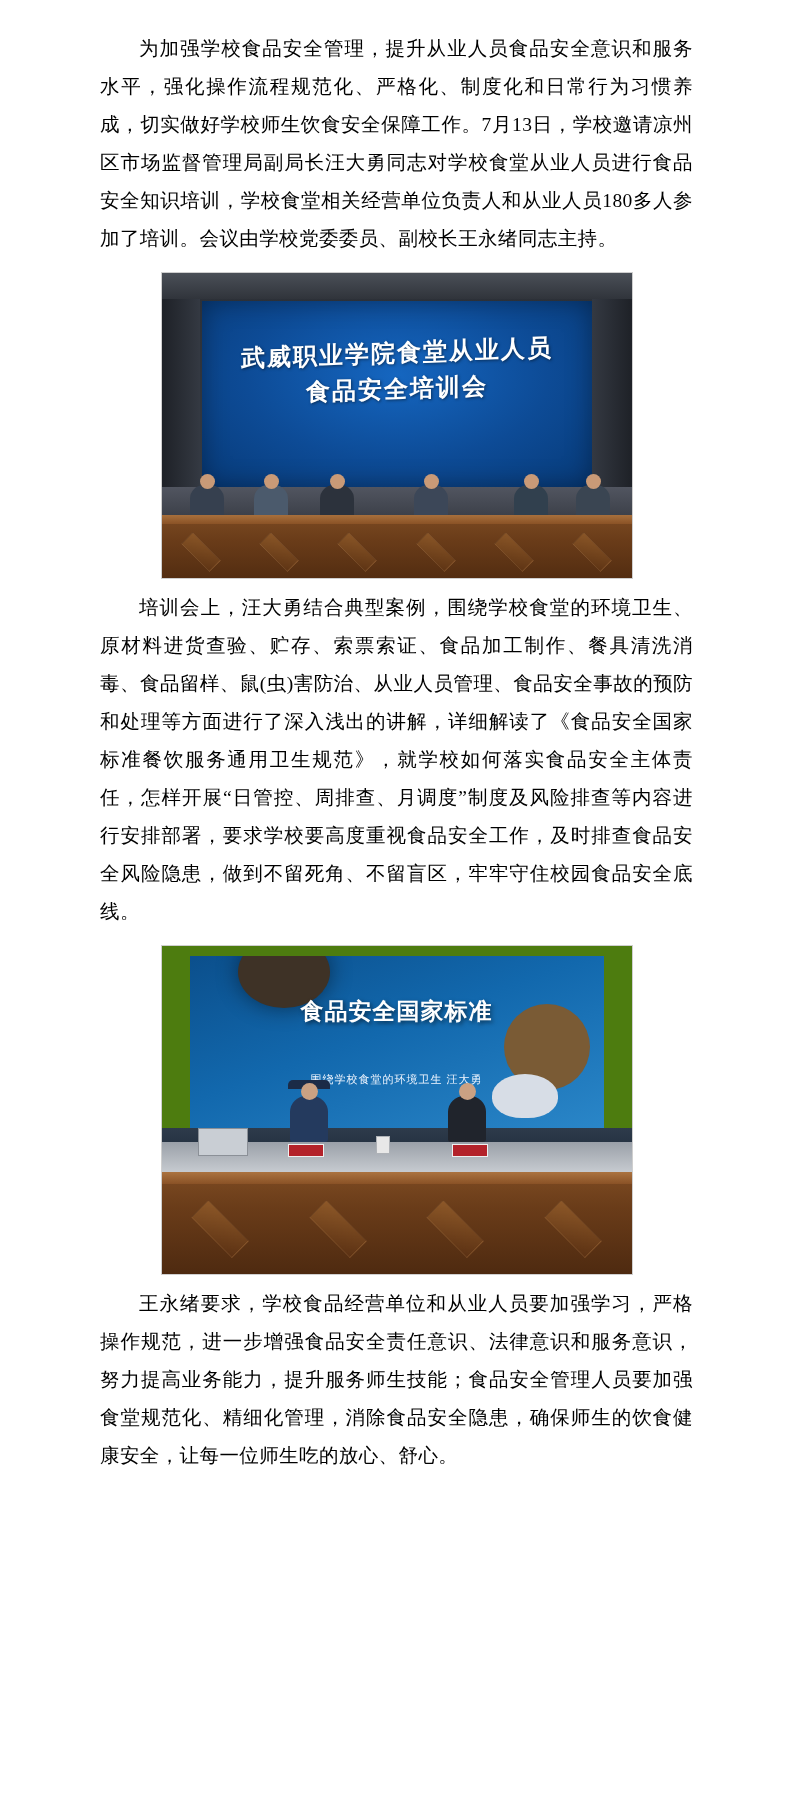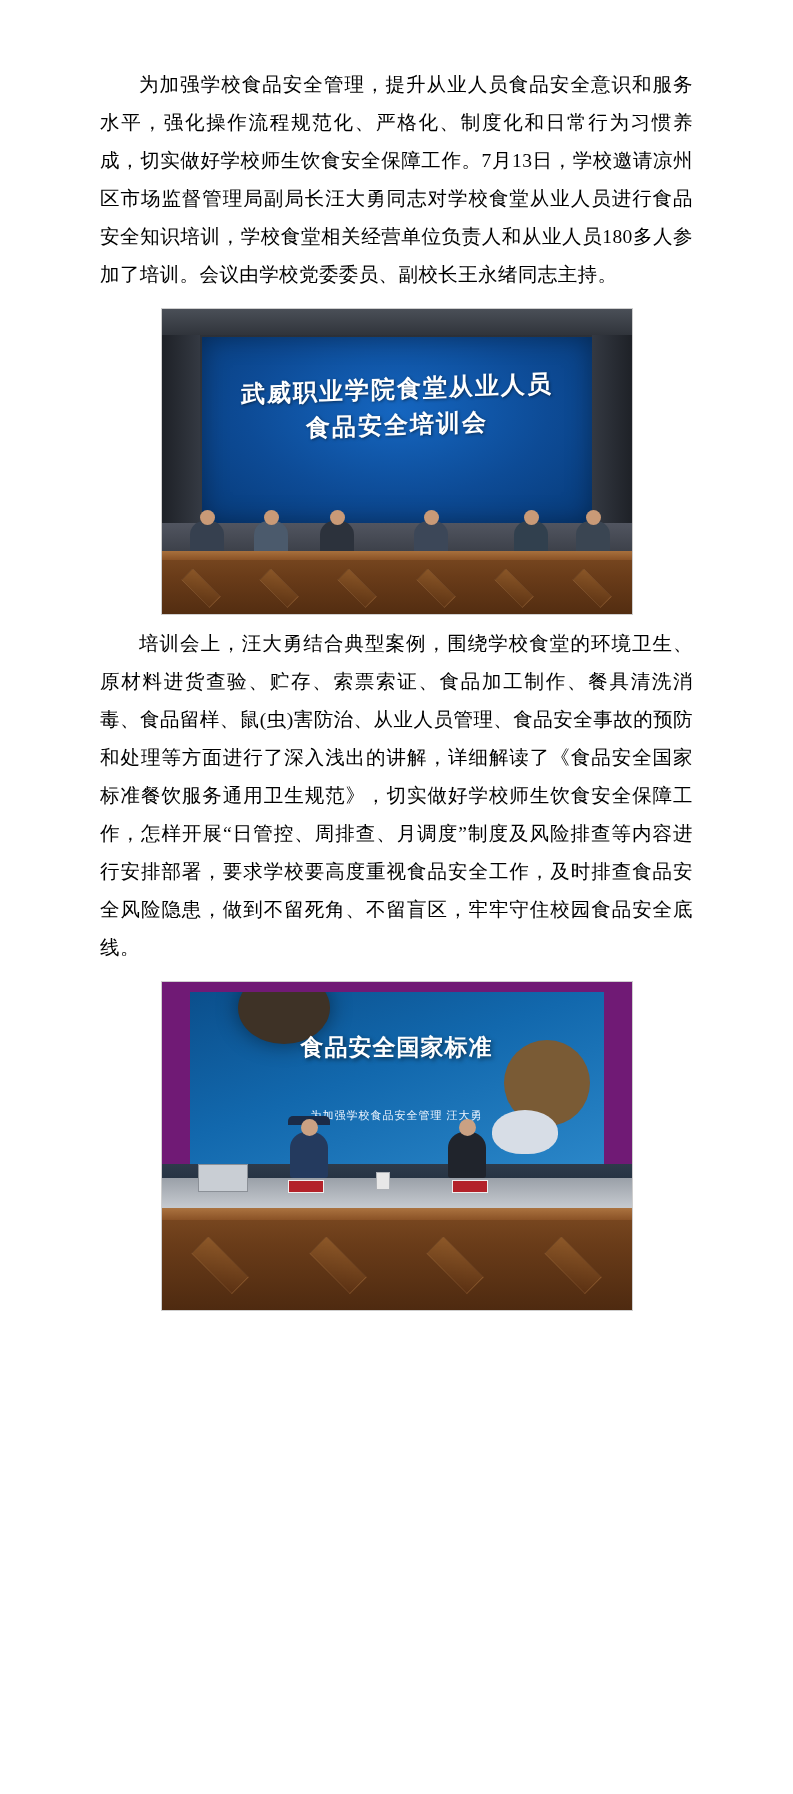--- a/index.html
+++ b/index.html
@@ -10,21 +10,21 @@
   body {
     width: 793px;
     min-height: 1794px;
     font-family: "Liberation Serif", "DejaVu Serif", serif;
     color: #000000;
   }
   .page {
     width: 793px;
     min-height: 1794px;
     box-sizing: border-box;
-    padding: 66px 100px 30px 100px;
+    padding: 30px 100px 30px 100px;
     background: #ffffff;
   }
   p.para {
     margin: 0 0 2px 0;
     font-size: 19.5px;
     line-height: 38px;
     text-align: justify;
     text-indent: 2em;
     letter-spacing: 0.4px;
     font-family: "Liberation Serif", "DejaVu Serif", serif;
@@ -122,21 +122,21 @@
     position: absolute; width: 30px; height: 10px; background: #b3222a;
     border: 1px solid #e8e8e8;
   }
   .c1 { left: 30px; } .c2 { left: 96px; } .c3 { left: 162px; }
   .c4 { left: 256px; } .c5 { left: 356px; } .c6 { left: 416px; }
 
   
   .photo2 {
     width: 470px;
     height: 328px;
-    background: #701a75;
+    background: #4d7c0f;
   }
   .p2-screen {
     position: absolute; left: 28px; top: 10px; width: 414px; height: 172px;
     background: linear-gradient(160deg,#0b4f8c 0%, #1268ad 45%, #2a86c8 100%);
     overflow: hidden;
   }
   .p2-blob1 {
     position: absolute; left: 48px; top: -20px; width: 92px; height: 72px;
     background: #3e3226; border-radius: 50%;
     box-shadow: 0 0 22px rgba(0,0,0,0.45);
@@ -254,30 +254,30 @@
           <i></i>
           <i></i>
           <i></i>
           <i></i>
           <i></i>
         </div>
       </div>
     </div>
   </div>
 
-  <p class="para">培训会上，汪大勇结合典型案例，围绕学校食堂的环境卫生、原材料进货查验、贮存、索票索证、食品加工制作、餐具清洗消毒、食品留样、鼠(虫)害防治、从业人员管理、食品安全事故的预防和处理等方面进行了深入浅出的讲解，详细解读了《食品安全国家标准餐饮服务通用卫生规范》，切实做好学校师生饮食安全保障工作，怎样开展“日管控、周排查、月调度”制度及风险排查等内容进行安排部署，要求学校要高度重视食品安全工作，及时排查食品安全风险隐患，做到不留死角、不留盲区，牢牢守住校园食品安全底线。</p>
+  <p class="para">培训会上，汪大勇结合典型案例，围绕学校食堂的环境卫生、原材料进货查验、贮存、索票索证、食品加工制作、餐具清洗消毒、食品留样、鼠(虫)害防治、从业人员管理、食品安全事故的预防和处理等方面进行了深入浅出的讲解，详细解读了《食品安全国家标准餐饮服务通用卫生规范》，就学校如何落实食品安全主体责任，怎样开展“日管控、周排查、月调度”制度及风险排查等内容进行安排部署，要求学校要高度重视食品安全工作，及时排查食品安全风险隐患，做到不留死角、不留盲区，牢牢守住校园食品安全底线。</p>
 
   <div class="figure">
     <div class="photo photo2">
       <div class="p2-screen">
         <div class="p2-blob1"></div>
         <div class="p2-blob2"></div>
         <div class="p2-blob3"></div>
         <div class="p2-ttl1">食品安全国家标准</div>
-        <div class="p2-sub">为加强学校食品安全管理   汪大勇</div>
+        <div class="p2-sub">围绕学校食堂的环境卫生   汪大勇</div>
       </div>
       <div class="p2-backwall"></div>
       <div class="p2-hat"></div>
       <div class="p2-people">
         <span class="q1"></span>
         <span class="q2"></span>
       </div>
       <div class="p2-desk"></div>
       <div class="p2-laptop"></div>
       <div class="p2-cup"></div>
@@ -290,14 +290,15 @@
         <div class="p2-diamonds">
           <i></i>
           <i></i>
           <i></i>
           <i></i>
         </div>
       </div>
     </div>
   </div>
 
+  <p class="para">王永绪要求，学校食品经营单位和从业人员要加强学习，严格操作规范，进一步增强食品安全责任意识、法律意识和服务意识，努力提高业务能力，提升服务师生技能；食品安全管理人员要加强食堂规范化、精细化管理，消除食品安全隐患，确保师生的饮食健康安全，让每一位师生吃的放心、舒心。</p>
 
 </div>
 
 </body></html>

